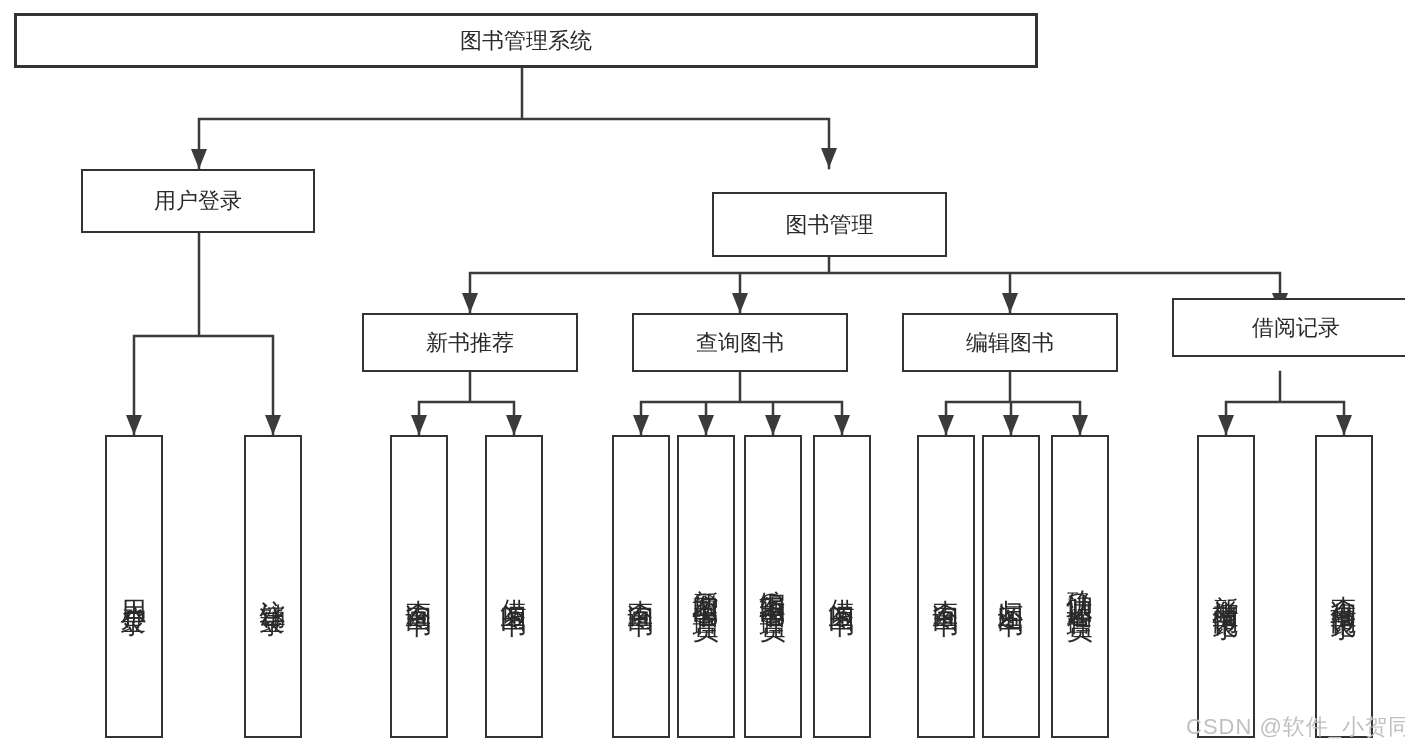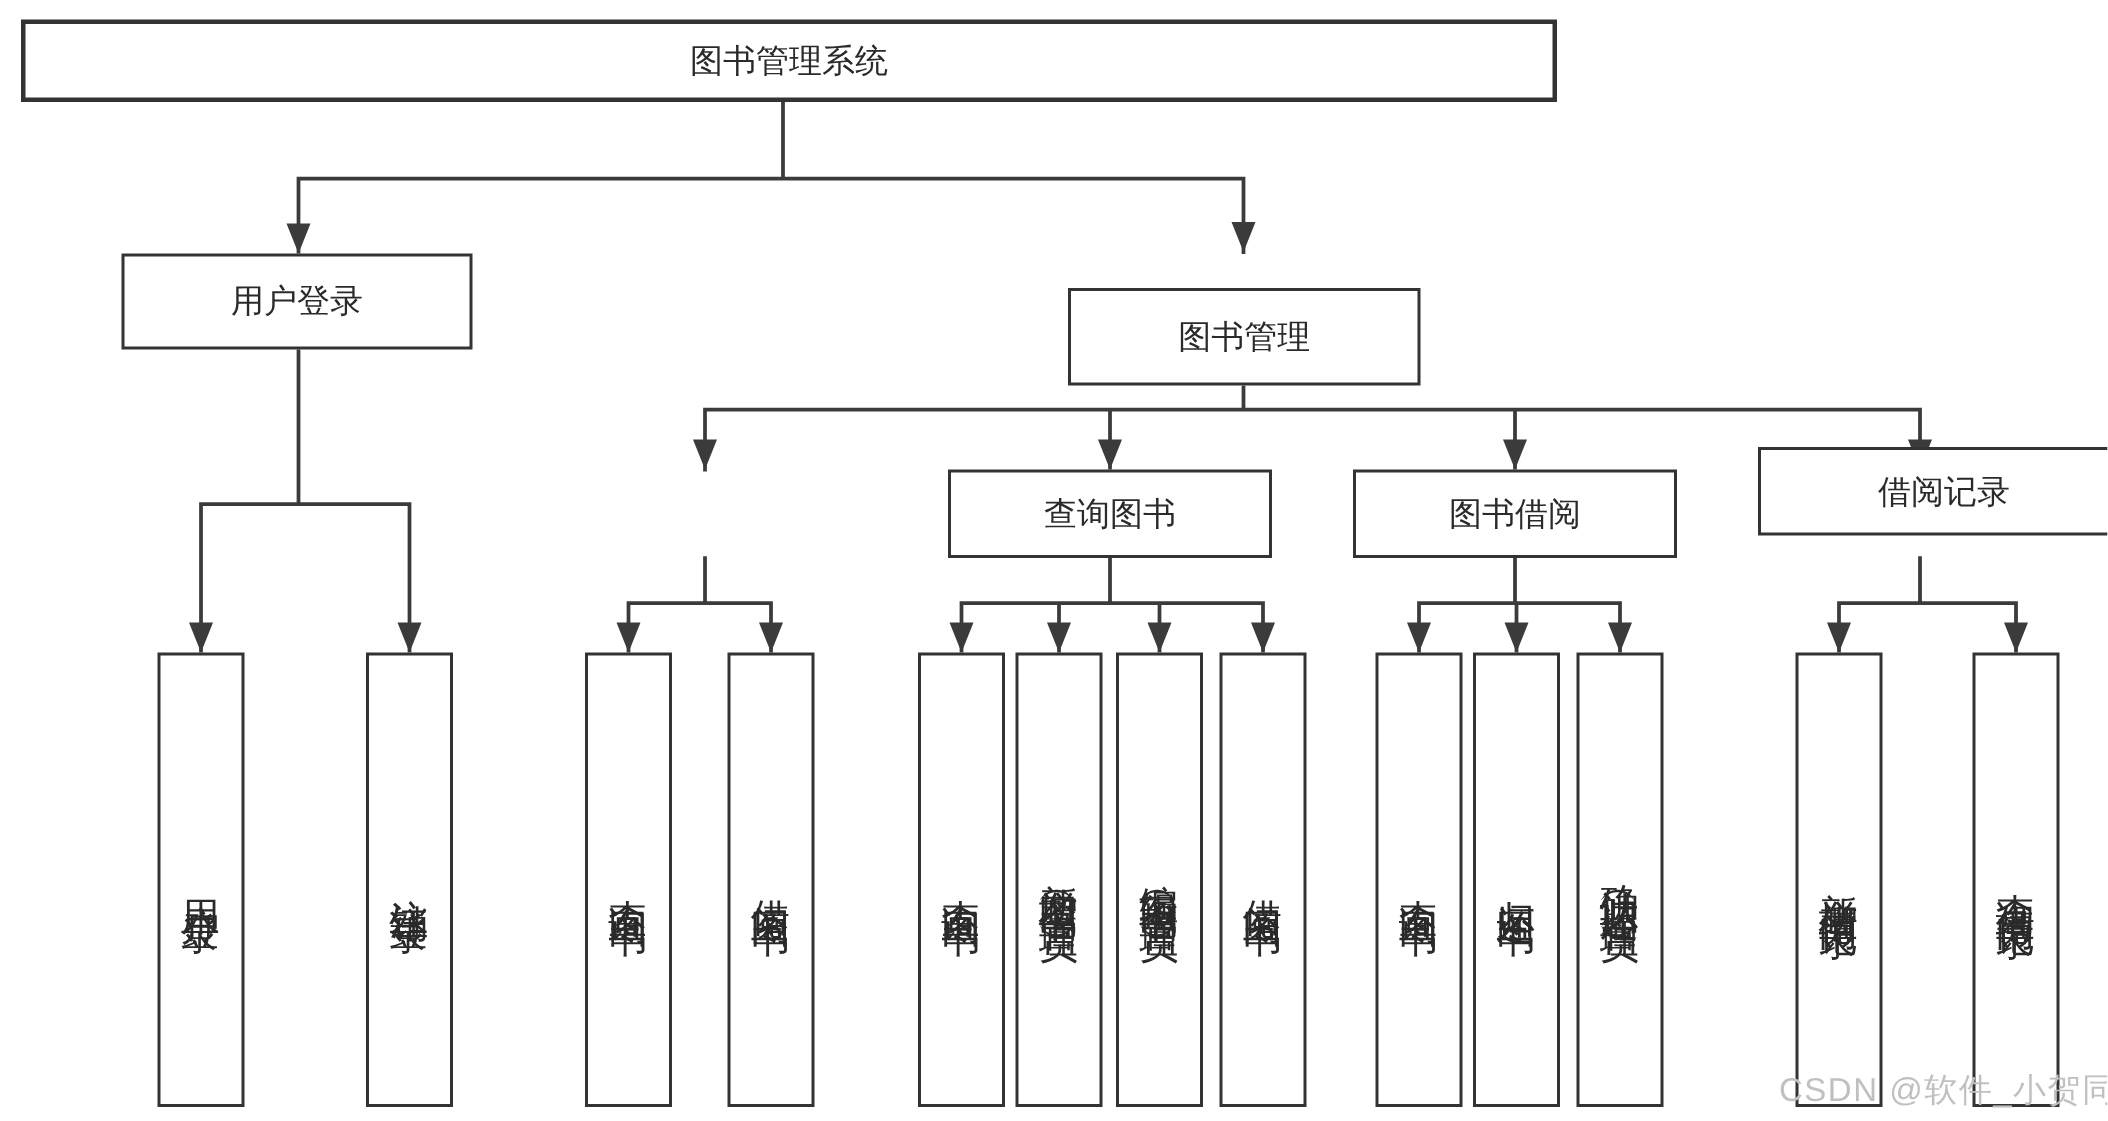--- a/index.html
+++ b/index.html
@@ -69,25 +69,28 @@
     <span>图书管理系统</span>
   </div>
 
   <div class="box" style="left:81px; top:169px; width:234px; height:64px;">
     <span>用户登录</span>
   </div>
   <div class="box" style="left:712px; top:168px; width:235px; height:65px;margin-top:24px;">
     <span>图书管理</span>
   </div>
 
+  <div class="box" style="left:362px; top:313px; width:216px; height:59px;">
+    <span>新书推荐</span>
+  </div>
   <div class="box" style="left:632px; top:313px; width:216px; height:59px;">
     <span>查询图书</span>
   </div>
   <div class="box" style="left:902px; top:313px; width:216px; height:59px;">
-    <span>图书借阅</span>
+    <span>编辑图书</span>
   </div>
   <div class="box" style="left:1172px; top:298px; width:248px; height:59px;">
     <span>借阅记录</span>
   </div>
 
   <div class="box leaf" style="left:105px; top:435px; width:58px; height:303px;">
     <span class="vtext">用户登录</span>
   </div>
   <div class="box leaf" style="left:244px; top:435px; width:58px; height:303px;">
     <span class="vtext">注销登录</span>

